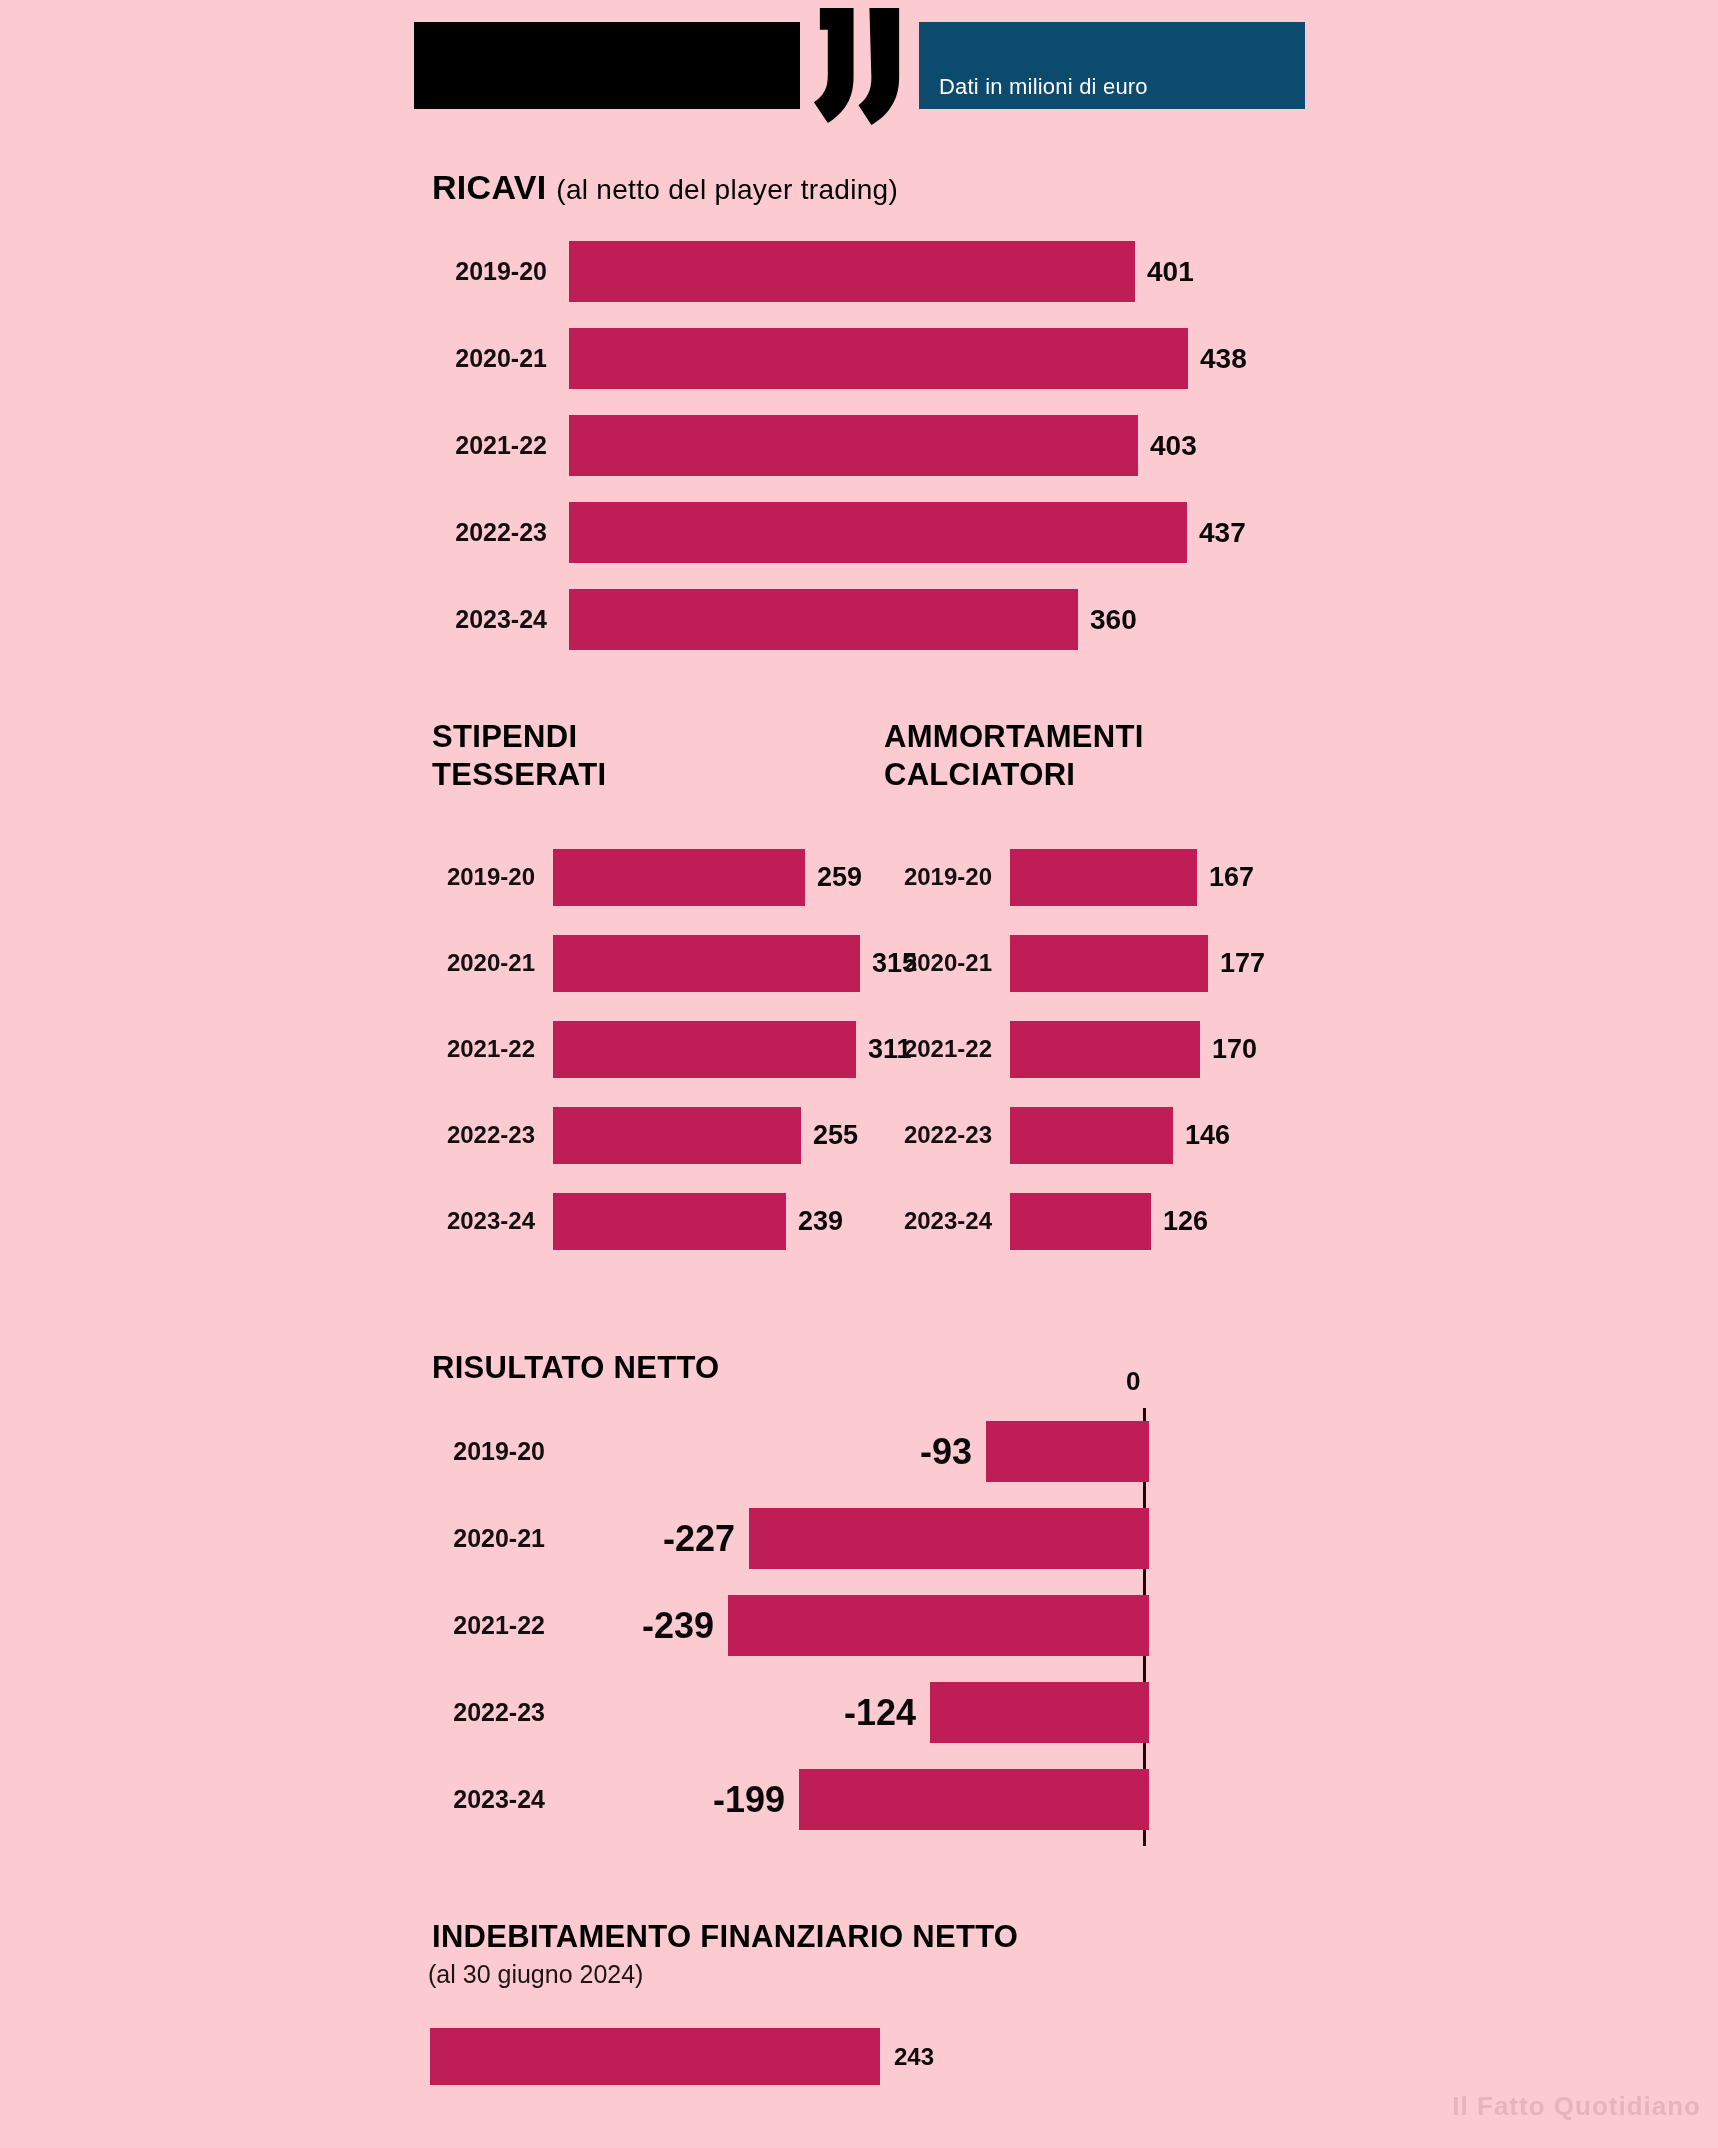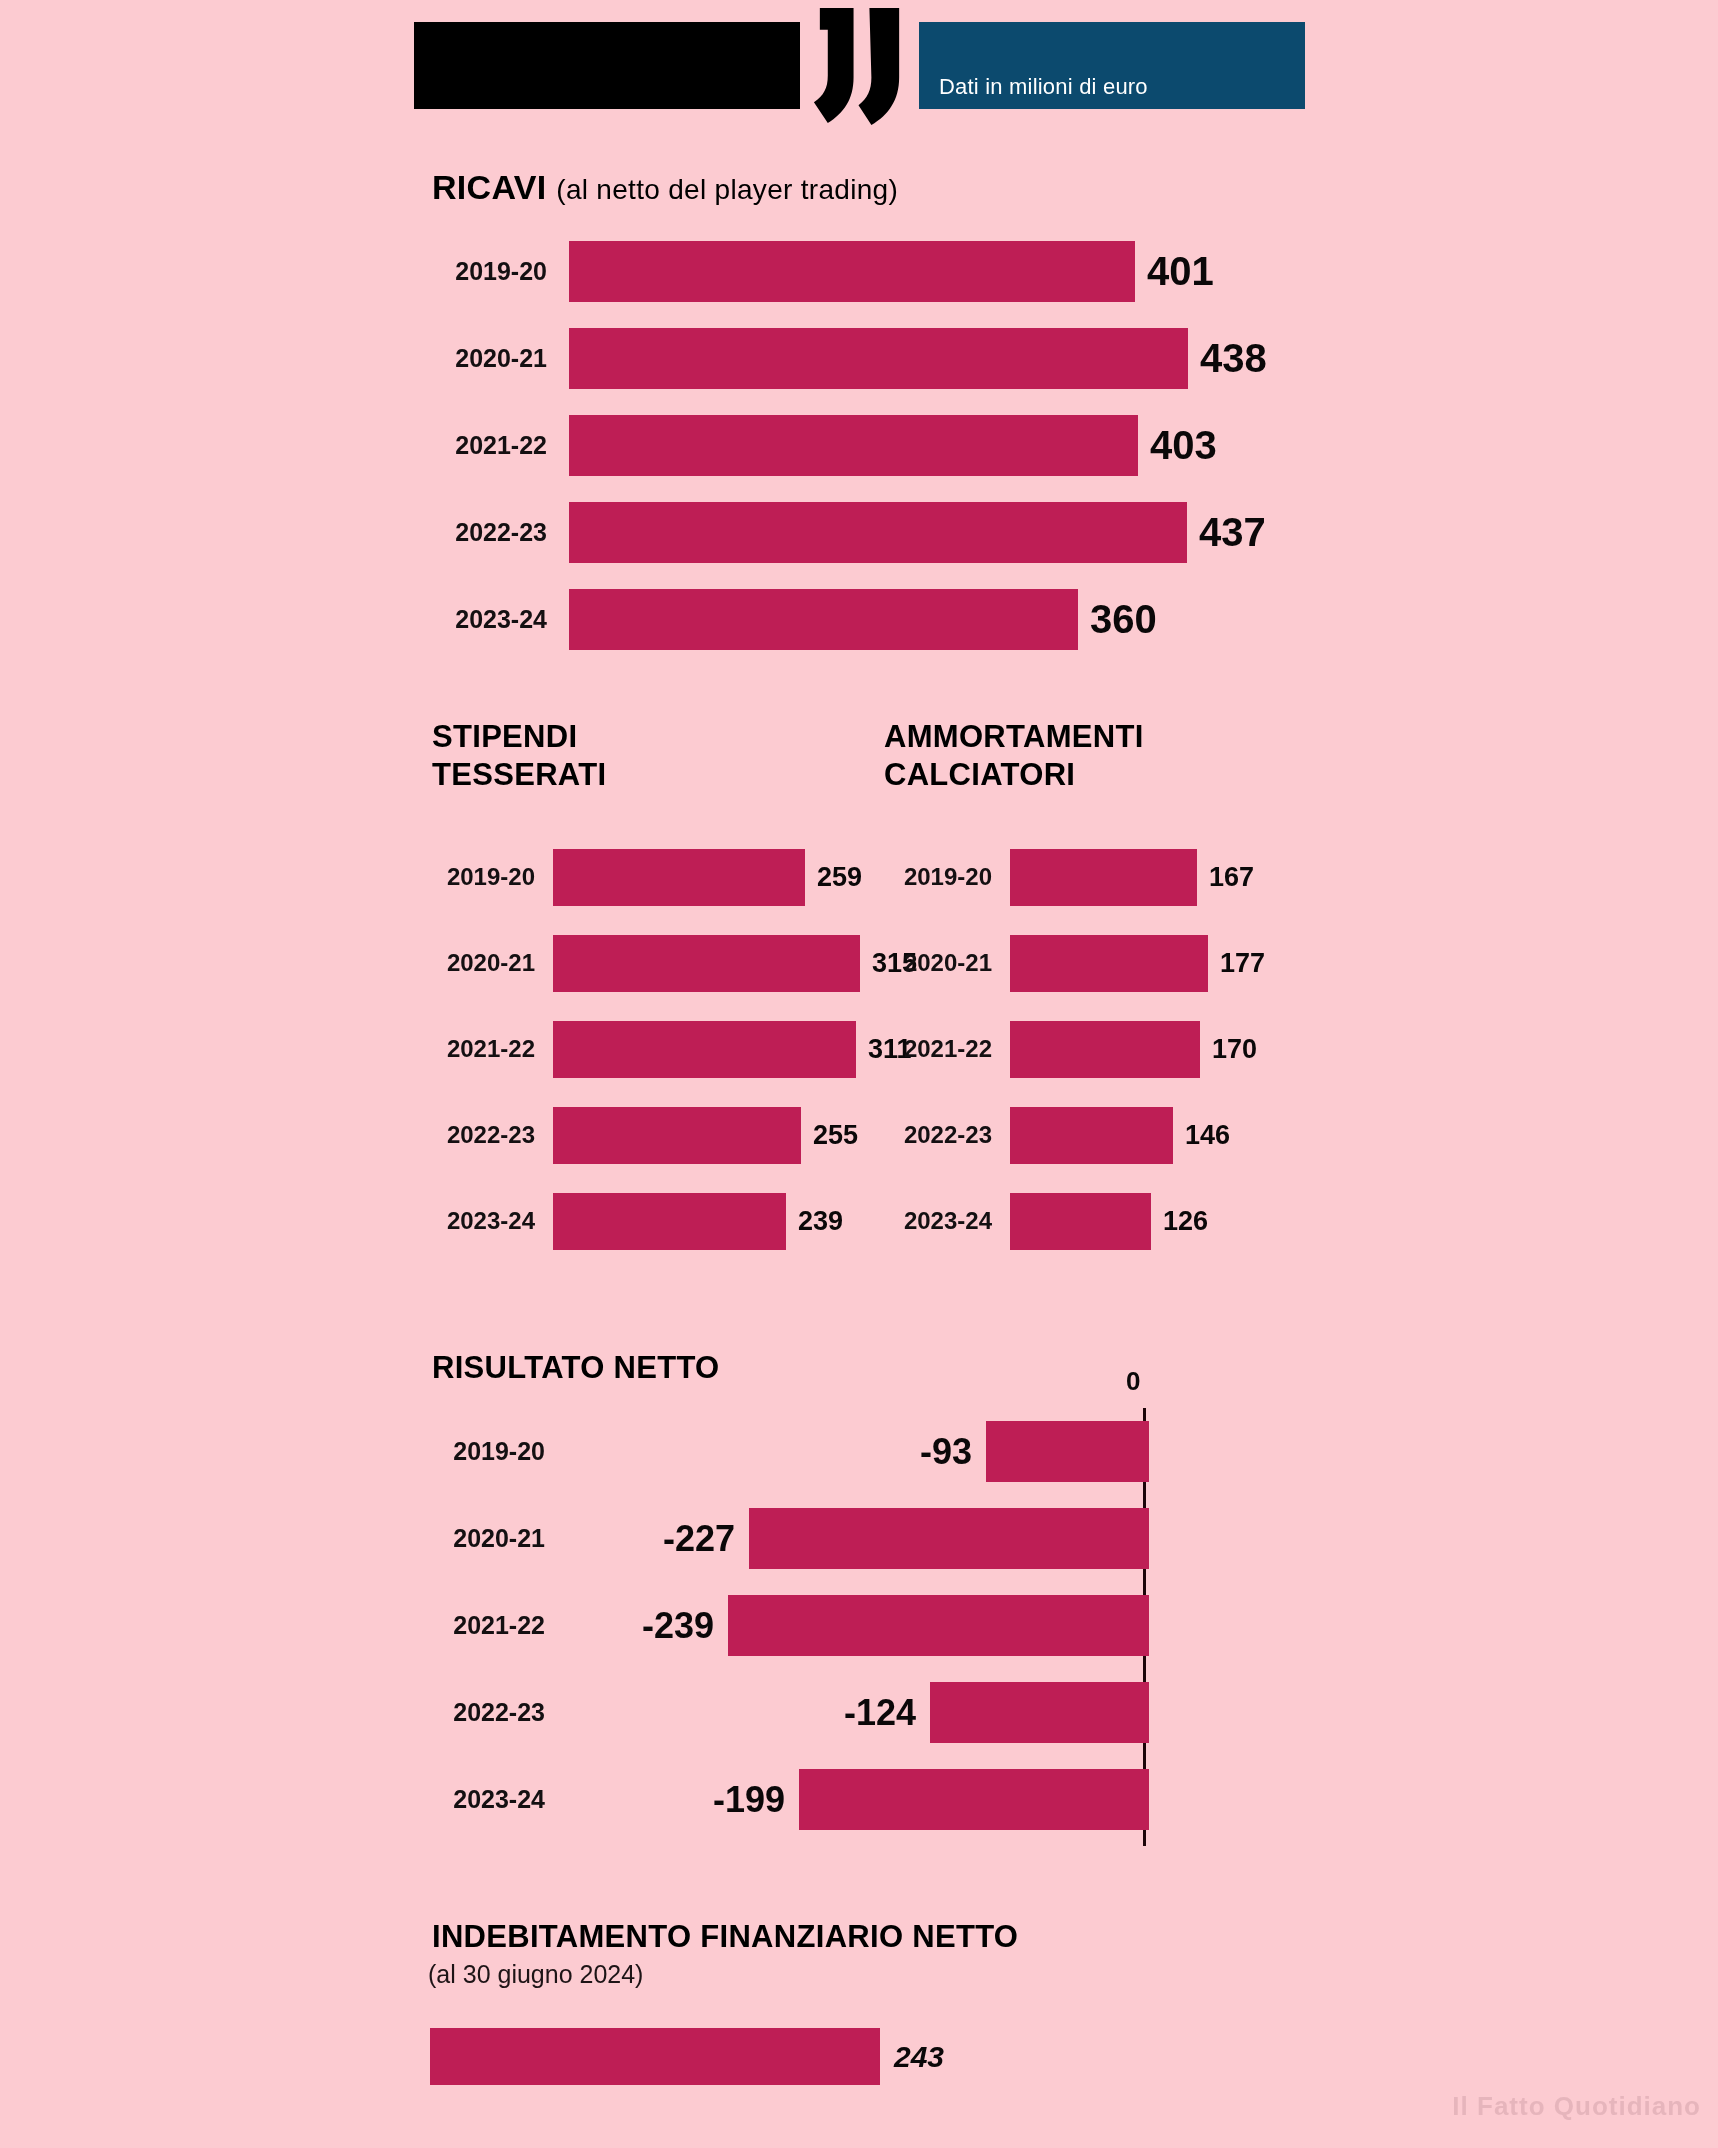--- a/index.html
+++ b/index.html
@@ -132,21 +132,21 @@
     font-weight: bold;
     color: #0b0809;
     white-space: nowrap;
   }
 
   
   .c-ricavi { left: 416px; top: 228px; }
   .c-ricavi .row { height: 87px; margin-bottom: 0; }
   .c-ricavi .row-label { width: 131px; font-size: 25px; margin-right: 22px; }
   .c-ricavi .bar { height: 61px; }
-  .c-ricavi .bar-value { font-size: 40px; margin-left: 12px; }
+  .c-ricavi .bar-value { font-size: 28px; margin-left: 12px; }
 
   
   .c-small { top: 834px; }
   .c-stipendi { left: 414px; }
   .c-ammort { left: 871px; }
   .c-small .row { height: 86px; }
   .c-small .row-label { width: 121px; font-size: 24px; margin-right: 18px; }
   .c-small .bar { height: 57px; }
   .c-small .bar-value { font-size: 27px; margin-left: 12px; }
 
@@ -185,21 +185,21 @@
     top: 1366px;
     font-size: 26px;
     font-weight: bold;
     color: #0b0809;
   }
 
   
   .c-indeb { left: 430px; top: 2022px; }
   .c-indeb .row { height: 69px; }
   .c-indeb .bar { height: 57px; }
-  .c-indeb .bar-value { font-size: 30px; margin-left: 14px; font-style: italic; }
+  .c-indeb .bar-value { font-size: 24px; margin-left: 14px; }
 
   
   .watermark {
     position: absolute;
     right: 18px;
     bottom: 26px;
     font-size: 26px;
     font-weight: bold;
     color: rgba(120, 70, 80, 0.16);
     letter-spacing: 1px;

